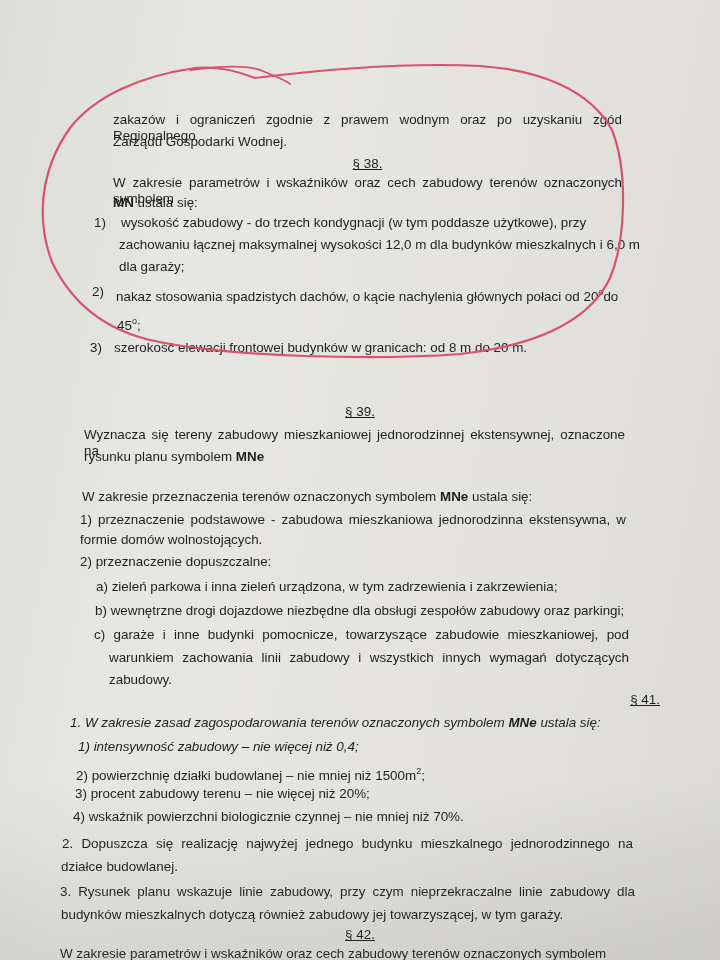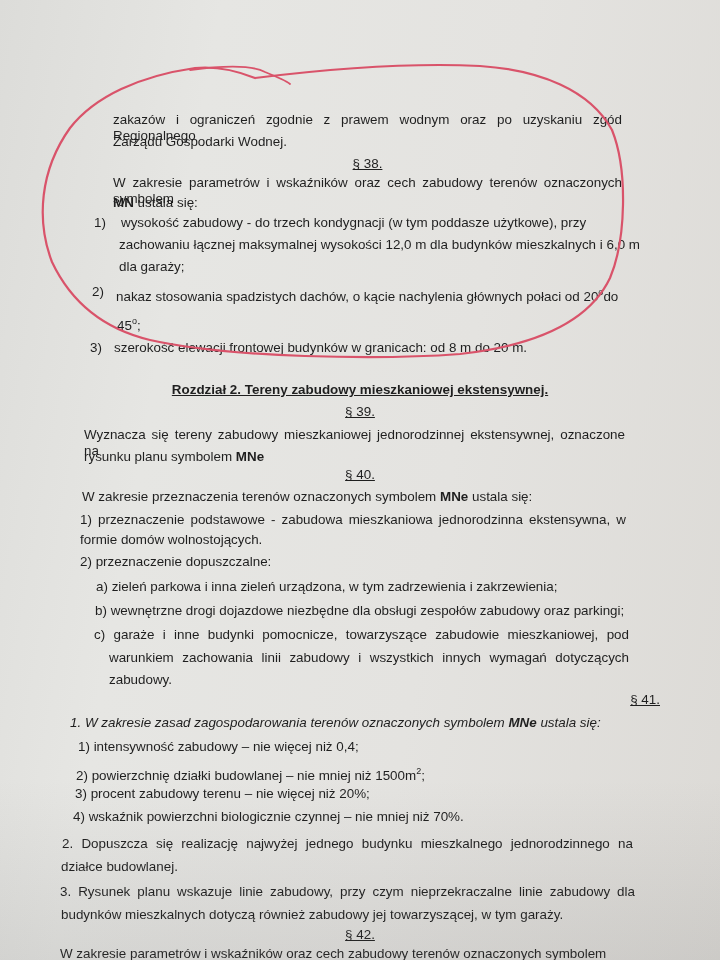--- a/index.html
+++ b/index.html
@@ -39,40 +39,38 @@
   <div class="line" style="left:119px; top:237px;">zachowaniu łącznej maksymalnej wysokości 12,0 m dla budynków mieszkalnych i 6,0 m</div>
   <div class="line" style="left:119px; top:259px;">dla garaży;</div>
 
   <div class="line" style="left:92px; top:284px;">2)</div>
   <div class="line" style="left:116px; top:284px;"><span>nakaz stosowania spadzistych dachów, o kącie nachylenia głównych połaci od 20</span><sup>o</sup><span>do</span></div>
   <div class="line" style="left:117px; top:313px;"><span>45</span><sup>o</sup><span>;</span></div>
 
   <div class="line" style="left:90px; top:340px;">3)</div>
   <div class="line" style="left:114px; top:340px;">szerokość elewacji frontowej budynków w granicach: od 8 m do 20 m.</div>
 
-  <div class="line center" style="left:60px; top:382px; width:600px; font-weight:bold;">Rozdział 2. Tereny zabudowy mieszkaniowej ekstensywnej.</div>
 
   <div class="line center" style="left:60px; top:404px; width:600px;">§ 39.</div>
   <div class="line just" style="left:84px; top:427px; width:541px;">Wyznacza się tereny zabudowy mieszkaniowej jednorodzinnej ekstensywnej, oznaczone na</div>
   <div class="line" style="left:84px; top:449px;"><span>rysunku planu symbolem </span><b>MNe</b></div>
 
-  <div class="line center" style="left:60px; top:467px; width:600px;">§ 40.</div>
   <div class="line" style="left:82px; top:489px;"><span>W zakresie przeznaczenia terenów oznaczonych symbolem </span><b>MNe</b><span> ustala się:</span></div>
   <div class="line just" style="left:80px; top:512px; width:546px;">1) przeznaczenie podstawowe - zabudowa mieszkaniowa jednorodzinna ekstensywna, w</div>
   <div class="line" style="left:80px; top:532px;">formie domów wolnostojących.</div>
   <div class="line" style="left:80px; top:554px;">2) przeznaczenie dopuszczalne:</div>
   <div class="line" style="left:95px; top:603px;">b) wewnętrzne drogi dojazdowe niezbędne dla obsługi zespołów zabudowy oraz parkingi;</div>
   <div class="line" style="left:96px; top:579px;">a) zieleń parkowa i inna zieleń urządzona, w tym zadrzewienia i zakrzewienia;</div>
   <div class="line just" style="left:94px; top:627px; width:535px;">c) garaże i inne budynki pomocnicze, towarzyszące zabudowie mieszkaniowej, pod</div>
   <div class="line just" style="left:109px; top:650px; width:520px;">warunkiem zachowania linii zabudowy i wszystkich innych wymagań dotyczących</div>
   <div class="line" style="left:109px; top:672px;">zabudowy.</div>
 
   <div class="line center" style="left:60px; top:692px; width:600px;text-align:right;">§ 41.</div>
   <div class="line" style="left:70px; top:715px;font-style:italic;"><span>1. W zakresie zasad zagospodarowania terenów oznaczonych symbolem </span><b>MNe</b><span> ustala się:</span></div>
-  <div class="line" style="left:78px; top:739px;">1) intensywność zabudowy – nie więcej niż 0,4;</div>
+  <div class="line" style="left:78px; top:739px;font-style:italic;">1) intensywność zabudowy – nie więcej niż 0,4;</div>
   <div class="line" style="left:76px; top:763px;"><span>2) powierzchnię działki budowlanej – nie mniej niż 1500m</span><sup>2</sup><span>;</span></div>
   <div class="line" style="left:75px; top:786px;">3) procent zabudowy terenu – nie więcej niż  20%;</div>
   <div class="line" style="left:73px; top:809px;">4) wskaźnik powierzchni biologicznie czynnej – nie mniej niż 70%.</div>
   <div class="line just" style="left:62px; top:836px; width:571px;">2. Dopuszcza się realizację najwyżej jednego budynku mieszkalnego jednorodzinnego na</div>
   <div class="line" style="left:61px; top:859px;">działce budowlanej.</div>
   <div class="line just" style="left:60px; top:884px; width:575px;">3. Rysunek planu wskazuje linie zabudowy, przy czym nieprzekraczalne linie zabudowy dla</div>
   <div class="line" style="left:61px; top:907px;">budynków mieszkalnych dotyczą również zabudowy jej towarzyszącej, w tym garaży.</div>
 
   <div class="line center" style="left:60px; top:927px; width:600px;">§ 42.</div>
   <div class="line" style="left:60px; top:946px;">W zakresie parametrów i wskaźników oraz cech zabudowy terenów oznaczonych symbolem</div>

